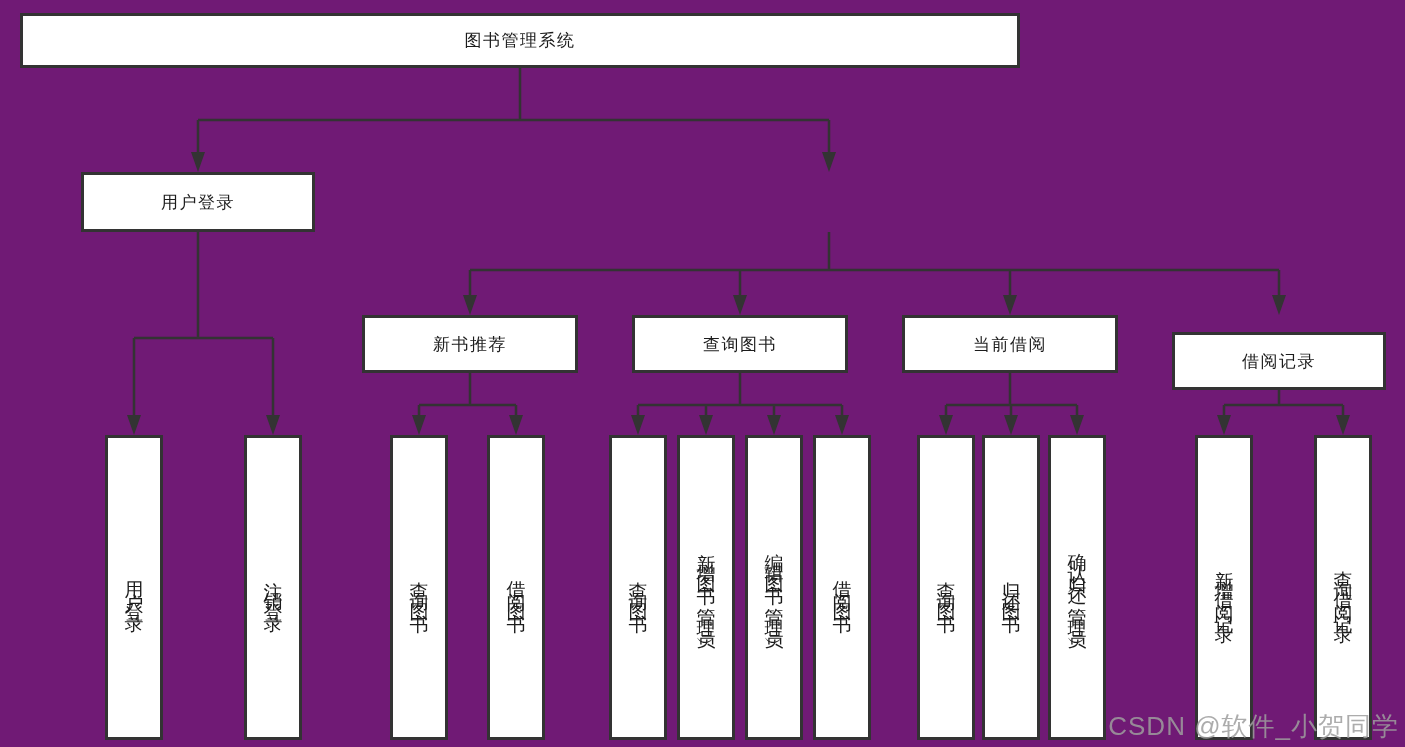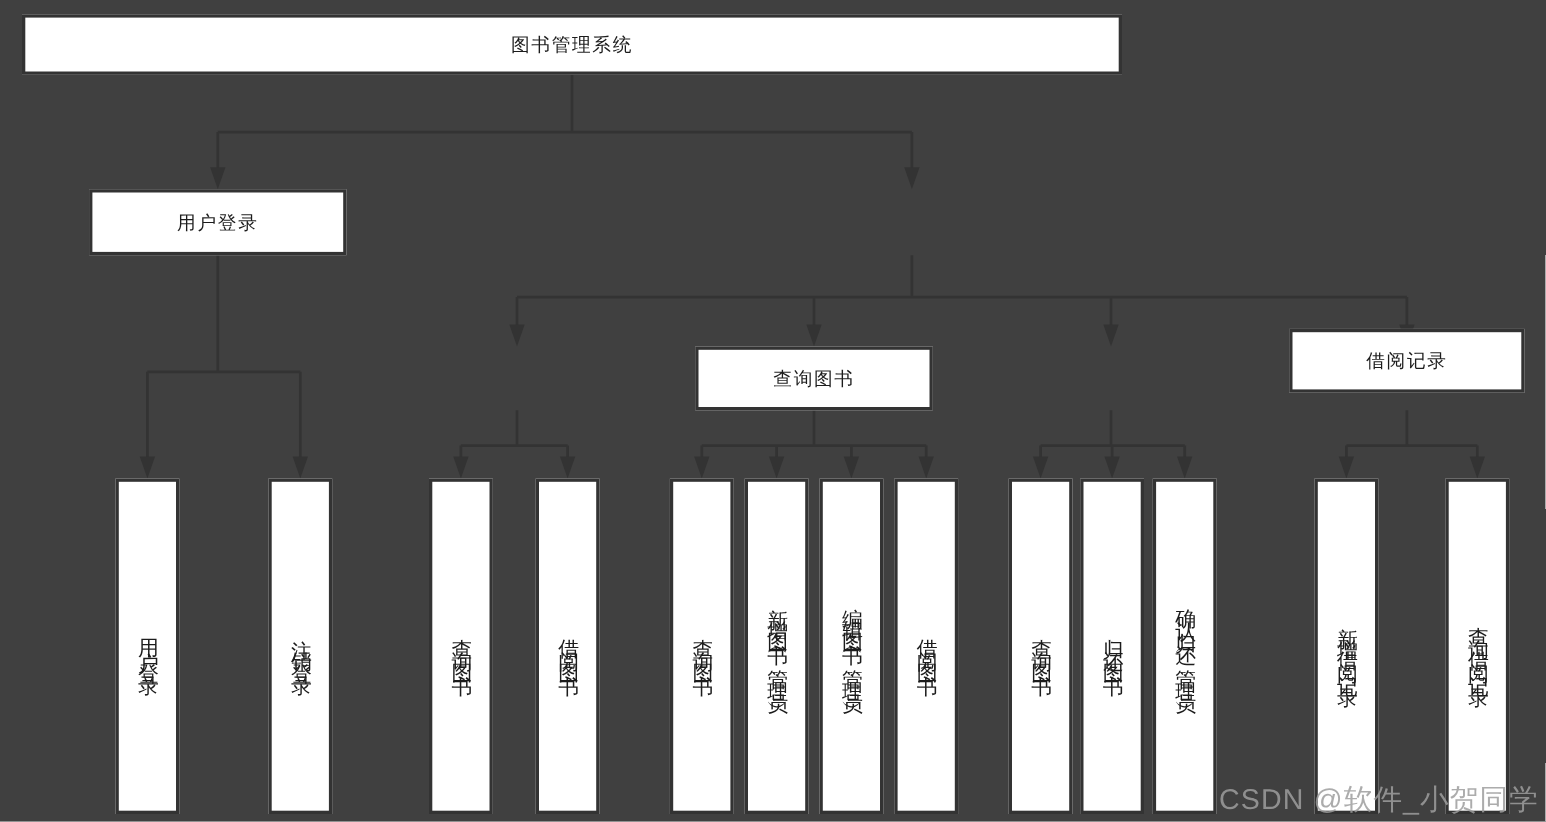--- a/index.html
+++ b/index.html
@@ -1,17 +1,17 @@
 <!DOCTYPE html>
 <html><head>
 <meta charset="utf-8">
 <style>
   html,body{margin:0;padding:0;background:#fff;}
   .canvas{
-    position:relative;width:1405px;height:747px;background:#404040;
+    position:relative;width:1405px;height:747px;background:#701a75;
     font-family:"Liberation Sans","DejaVu Sans",sans-serif;overflow:hidden;
   }
   .connectors{position:absolute;left:0;top:0;width:1405px;height:747px;}
   .node{
     position:absolute;box-sizing:border-box;border:3px solid #333333;background:#ffffff;
     display:flex;align-items:center;justify-content:center;
     color:#1c1c1c;
   }
   .h-node{font-size:17px;letter-spacing:1.5px;text-align:center;}
   .v-node{
@@ -62,22 +62,24 @@
 
     <path d="M1279 373 V405 M1224 405 H1343 M1224 405 V421 M1343 405 V421" stroke="#333333" stroke-width="2.5"></path>
     <polygon points="1217,415 1231,415 1224,435" fill="#333333"></polygon>
     <polygon points="1336,415 1350,415 1343,435" fill="#333333"></polygon>
   </svg>
 
   <div class="node h-node" style="left:20px;top:13px;width:1000px;height:55px">图书管理系统</div>
 
   <div class="node h-node" style="left:81px;top:172px;width:234px;height:60px">用户登录</div>
 
+  <div class="node h-node" style="left:362px;top:315px;width:216px;height:58px">新书推荐</div>
   <div class="node h-node" style="left:632px;top:315px;width:216px;height:58px">查询图书</div>
-  <div class="node h-node" style="left:1172px;top:299px;width:214px;height:58px">借阅记录</div>
+  <div class="node h-node" style="left:902px;top:315px;width:216px;height:58px">当前借阅</div>
+  <div class="node h-node" style="left:1172px;top:332px;width:214px;height:58px">借阅记录</div>
 
   <div class="node v-node" style="left:105px;top:435px;width:58px;height:305px">用户登录</div>
   <div class="node v-node" style="left:244px;top:435px;width:58px;height:305px">注销登录</div>
 
   <div class="node v-node" style="left:390px;top:435px;width:58px;height:305px">查询图书</div>
   <div class="node v-node" style="left:487px;top:435px;width:58px;height:305px">借阅图书</div>
 
   <div class="node v-node" style="left:609px;top:435px;width:58px;height:305px">查询图书</div>
   <div class="node v-node" style="left:677px;top:435px;width:58px;height:305px">新增图书（管理员）</div>
   <div class="node v-node" style="left:745px;top:435px;width:58px;height:305px">编辑图书（管理员）</div>

